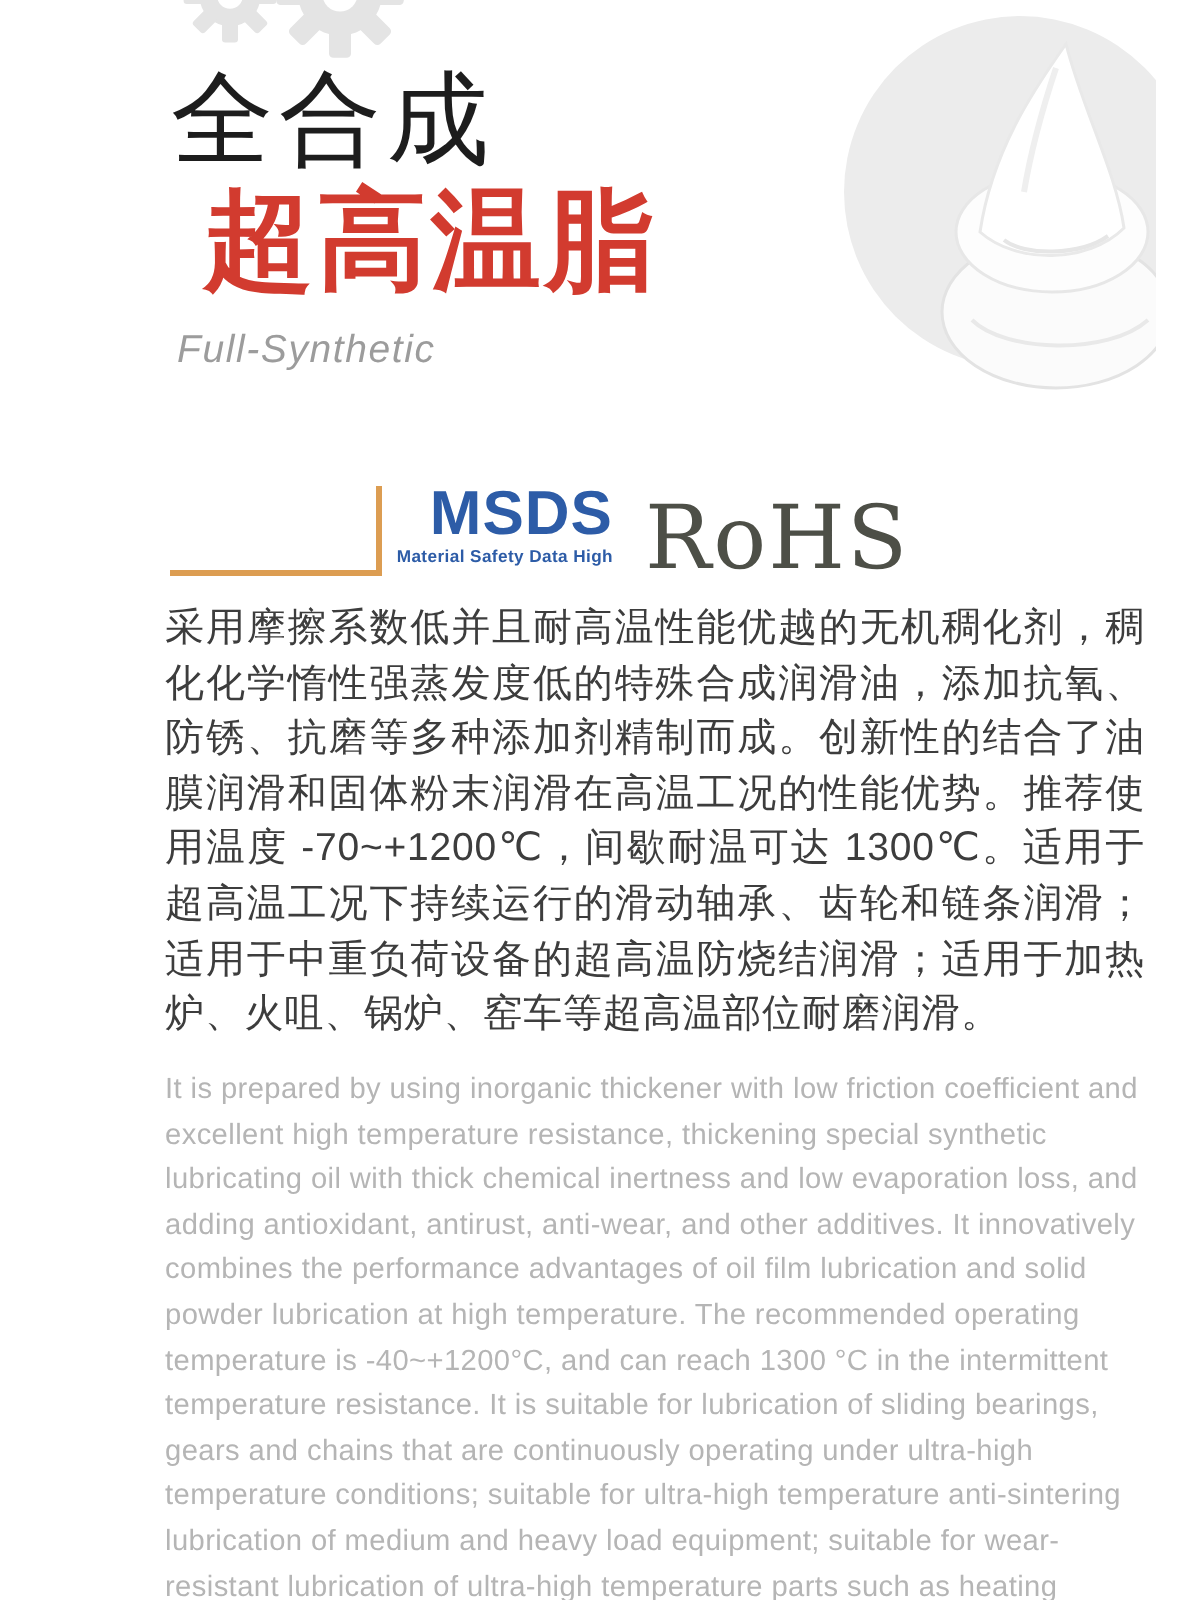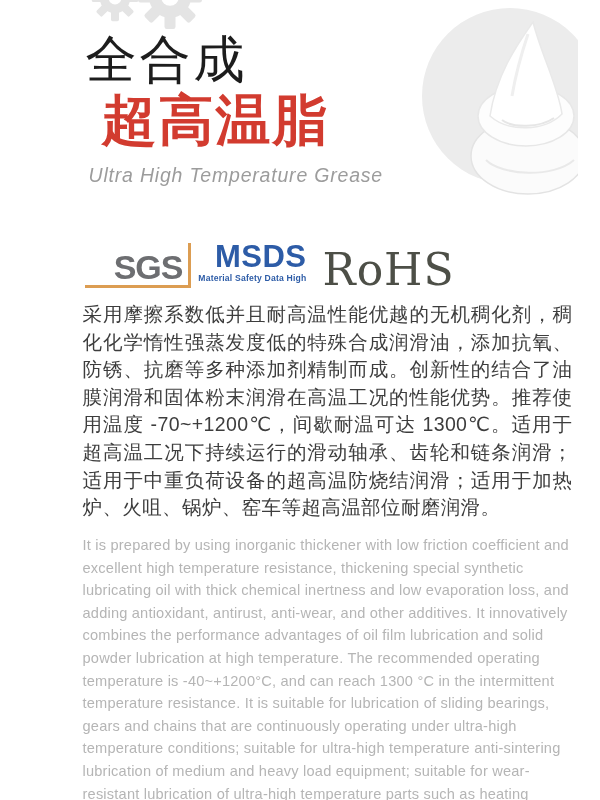--- a/index.html
+++ b/index.html
@@ -102,26 +102,25 @@
     <path d="M74 116 C80 76 100 46 117 22 C125 54 142 86 146 114 C128 132 92 132 74 116 Z" fill="#ffffff" stroke="#e9e9e9" stroke-width="1.5"></path>
     <path d="M86 120 C96 128 124 128 138 118" fill="none" stroke="#e6e6e6" stroke-width="2"></path>
     <path d="M70 160 C86 176 138 178 158 160" fill="none" stroke="#e9e9e9" stroke-width="2"></path>
     <path d="M112 34 C106 52 100 72 96 96" fill="none" stroke="#efefef" stroke-width="3"></path>
   </svg>
 
   <div class="title-black">全合成</div>
   <div class="title-red">超高温脂</div>
 
   <div class="subtitle">
-    <div>Ultra High Temperature Grease</div>
+    <div>Full-Synthetic</div>
   </div>
 
   <div class="certs">
     <div class="sgs-logo">
-      <span class="sgs-text">SGS</span>
       <span class="sgs-vline"></span>
     </div>
     <div class="msds-logo">
       <div class="msds-text">MSDS</div>
       <div class="msds-sub">Material Safety Data High</div>
     </div>
     <div class="rohs-logo">RoHS</div>
   </div>
 
   <p class="desc-cn">采用摩擦系数低并且耐高温性能优越的无机稠化剂，稠化化学惰性强蒸发度低的特殊合成润滑油，添加抗氧、防锈、抗磨等多种添加剂精制而成。创新性的结合了油膜润滑和固体粉末润滑在高温工况的性能优势。推荐使用温度 -70~+1200℃，间歇耐温可达 1300℃。适用于超高温工况下持续运行的滑动轴承、齿轮和链条润滑；适用于中重负荷设备的超高温防烧结润滑；适用于加热炉、火咀、锅炉、窑车等超高温部位耐磨润滑。</p>

